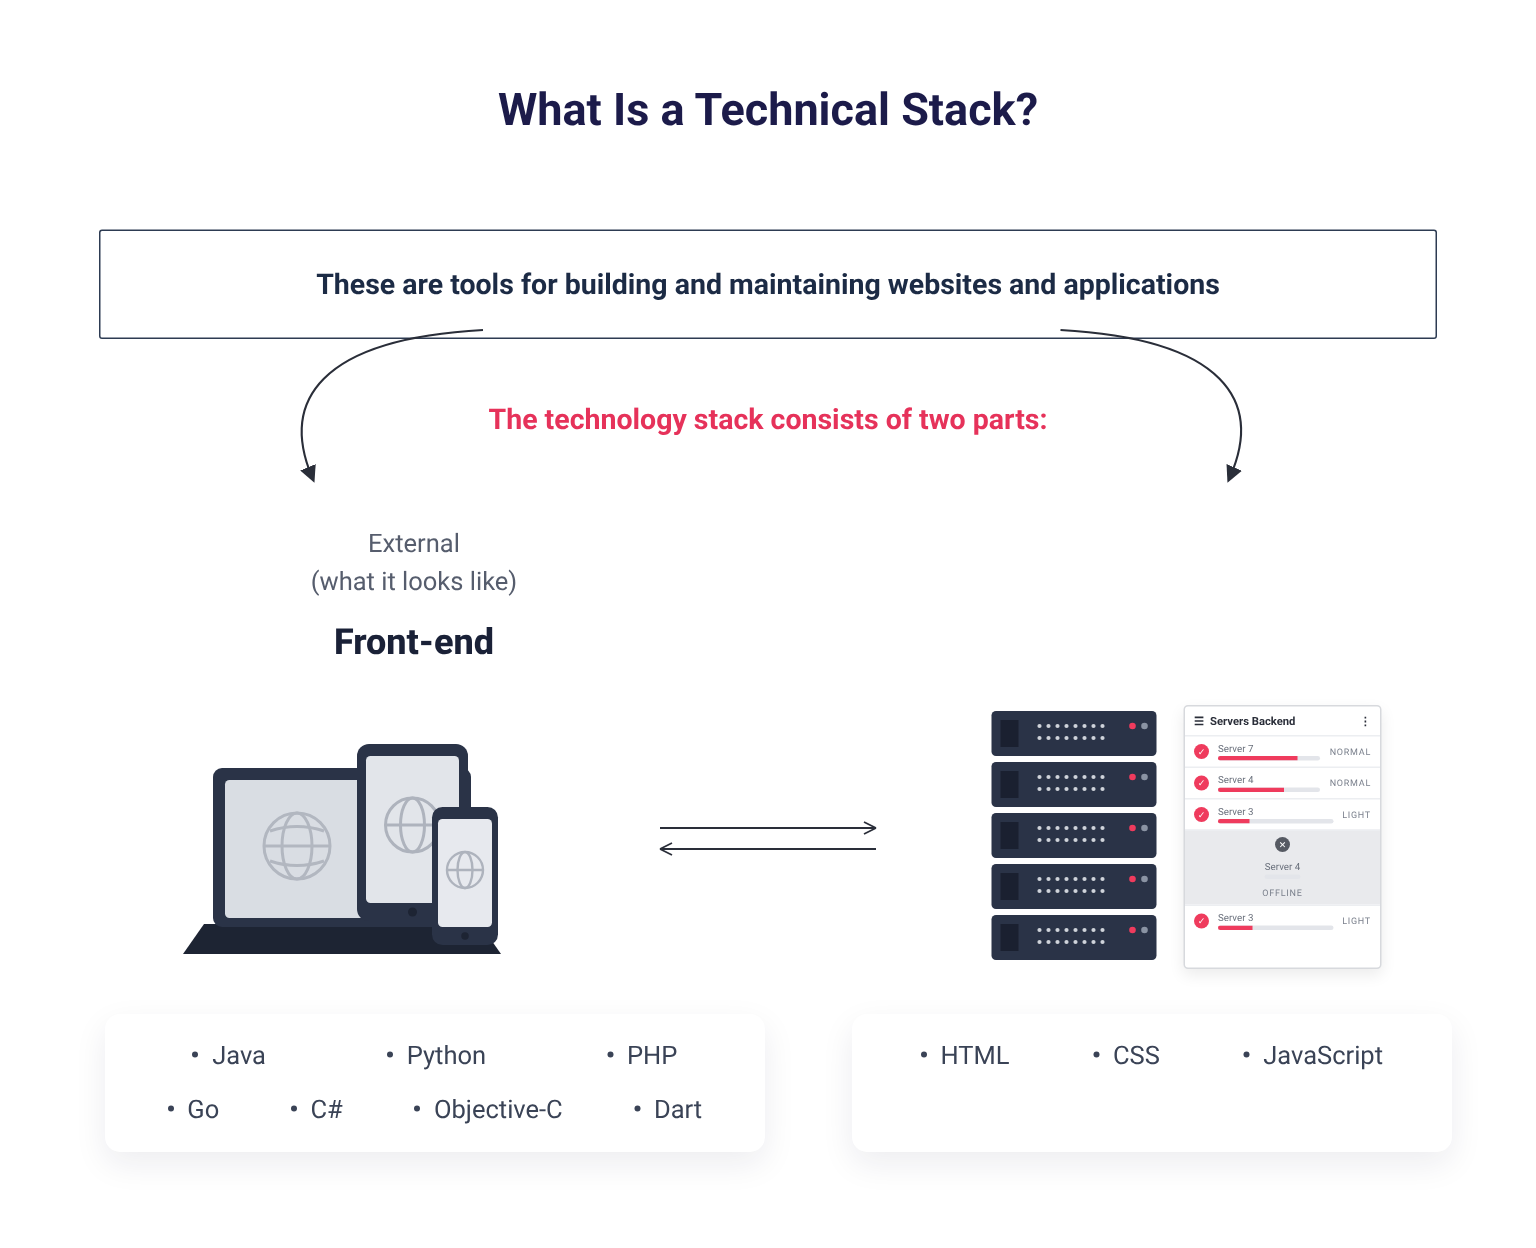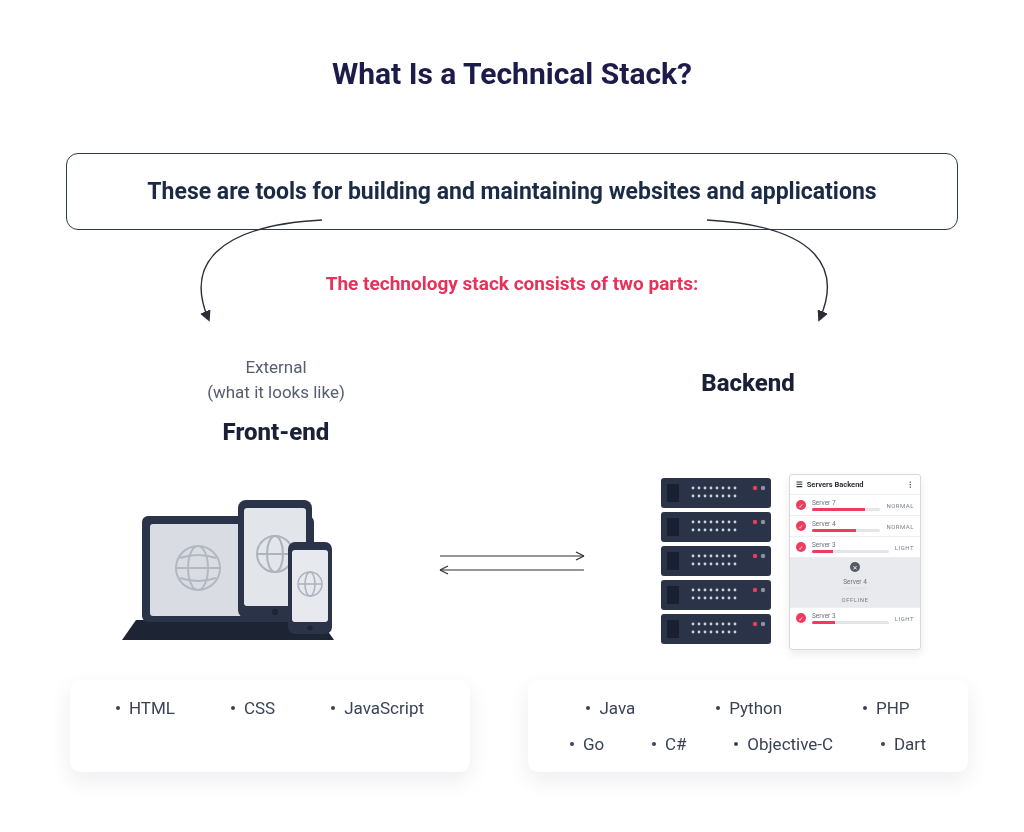--- a/index.html
+++ b/index.html
@@ -26,24 +26,24 @@
     max-width: 260px;
   }
   .title {
     font-size: 30px;
     font-weight: 700;
     color: #1c1b4a;
   }
   .definition-box {
     margin: 22px 66px 0;
     border: 1.5px solid #2d3b52;
-    border-radius: 12px;
+    border-radius: 2px;
     padding: 24px 22px;
     text-align: center;
-    font-size: 23px;
+    font-size: 19px;
     font-weight: 700;
     color: #1c2b45;
   }
   .subhead {
     text-align: center;
     margin-top: 42px;
     font-size: 19px;
     font-weight: 700;
     color: #e6325a;
   }
@@ -147,21 +147,20 @@
 
 <div class="cols">
   <div class="col">
     <div class="lede">
       <span>External</span><br>
       <span>(what it looks like)</span>
     </div>
     <div class="col-title">Front-end</div>
   </div>
   <div class="col">
-    <div class="col-title">Backend</div>
   </div>
 </div>
 
 <div class="illu-row">
 
   <div class="illu-box">
     <svg width="230" height="180" viewBox="0 0 230 180">
 
       <path d="M16 148 L200 148 L214 168 L2 168 Z" fill="#1d2433"></path>
       <rect x="22" y="44" width="172" height="106" rx="6" fill="#2a3347"></rect>
@@ -386,33 +385,33 @@
               </div>
             </div>
             <span class="badge">LIGHT</span>
           </div>
         </div>
     </div>
   </div>
 </div>
 
 <div class="tech-groups">
-  <div class="tech-pill tech-left">
-    <div class="tech-row" id="fe-row">
-        <span class="tech-item"><span class="bullet"></span>HTML</span>
-        <span class="tech-item"><span class="bullet"></span>CSS</span>
-        <span class="tech-item"><span class="bullet"></span>JavaScript</span>
-      </div>
-  </div>
   <div class="tech-pill tech-right">
     <div class="tech-row" id="be-row1">
         <span class="tech-item"><span class="bullet"></span>Java</span>
         <span class="tech-item"><span class="bullet"></span>Python</span>
         <span class="tech-item"><span class="bullet"></span>PHP</span>
       </div>
     <div class="tech-row" id="be-row2">
         <span class="tech-item"><span class="bullet"></span>Go</span>
         <span class="tech-item"><span class="bullet"></span>C#</span>
         <span class="tech-item"><span class="bullet"></span>Objective-C</span>
         <span class="tech-item"><span class="bullet"></span>Dart</span>
       </div>
   </div>
+  <div class="tech-pill tech-left">
+    <div class="tech-row" id="fe-row">
+        <span class="tech-item"><span class="bullet"></span>HTML</span>
+        <span class="tech-item"><span class="bullet"></span>CSS</span>
+        <span class="tech-item"><span class="bullet"></span>JavaScript</span>
+      </div>
+  </div>
 </div>
 
 </body></html>

